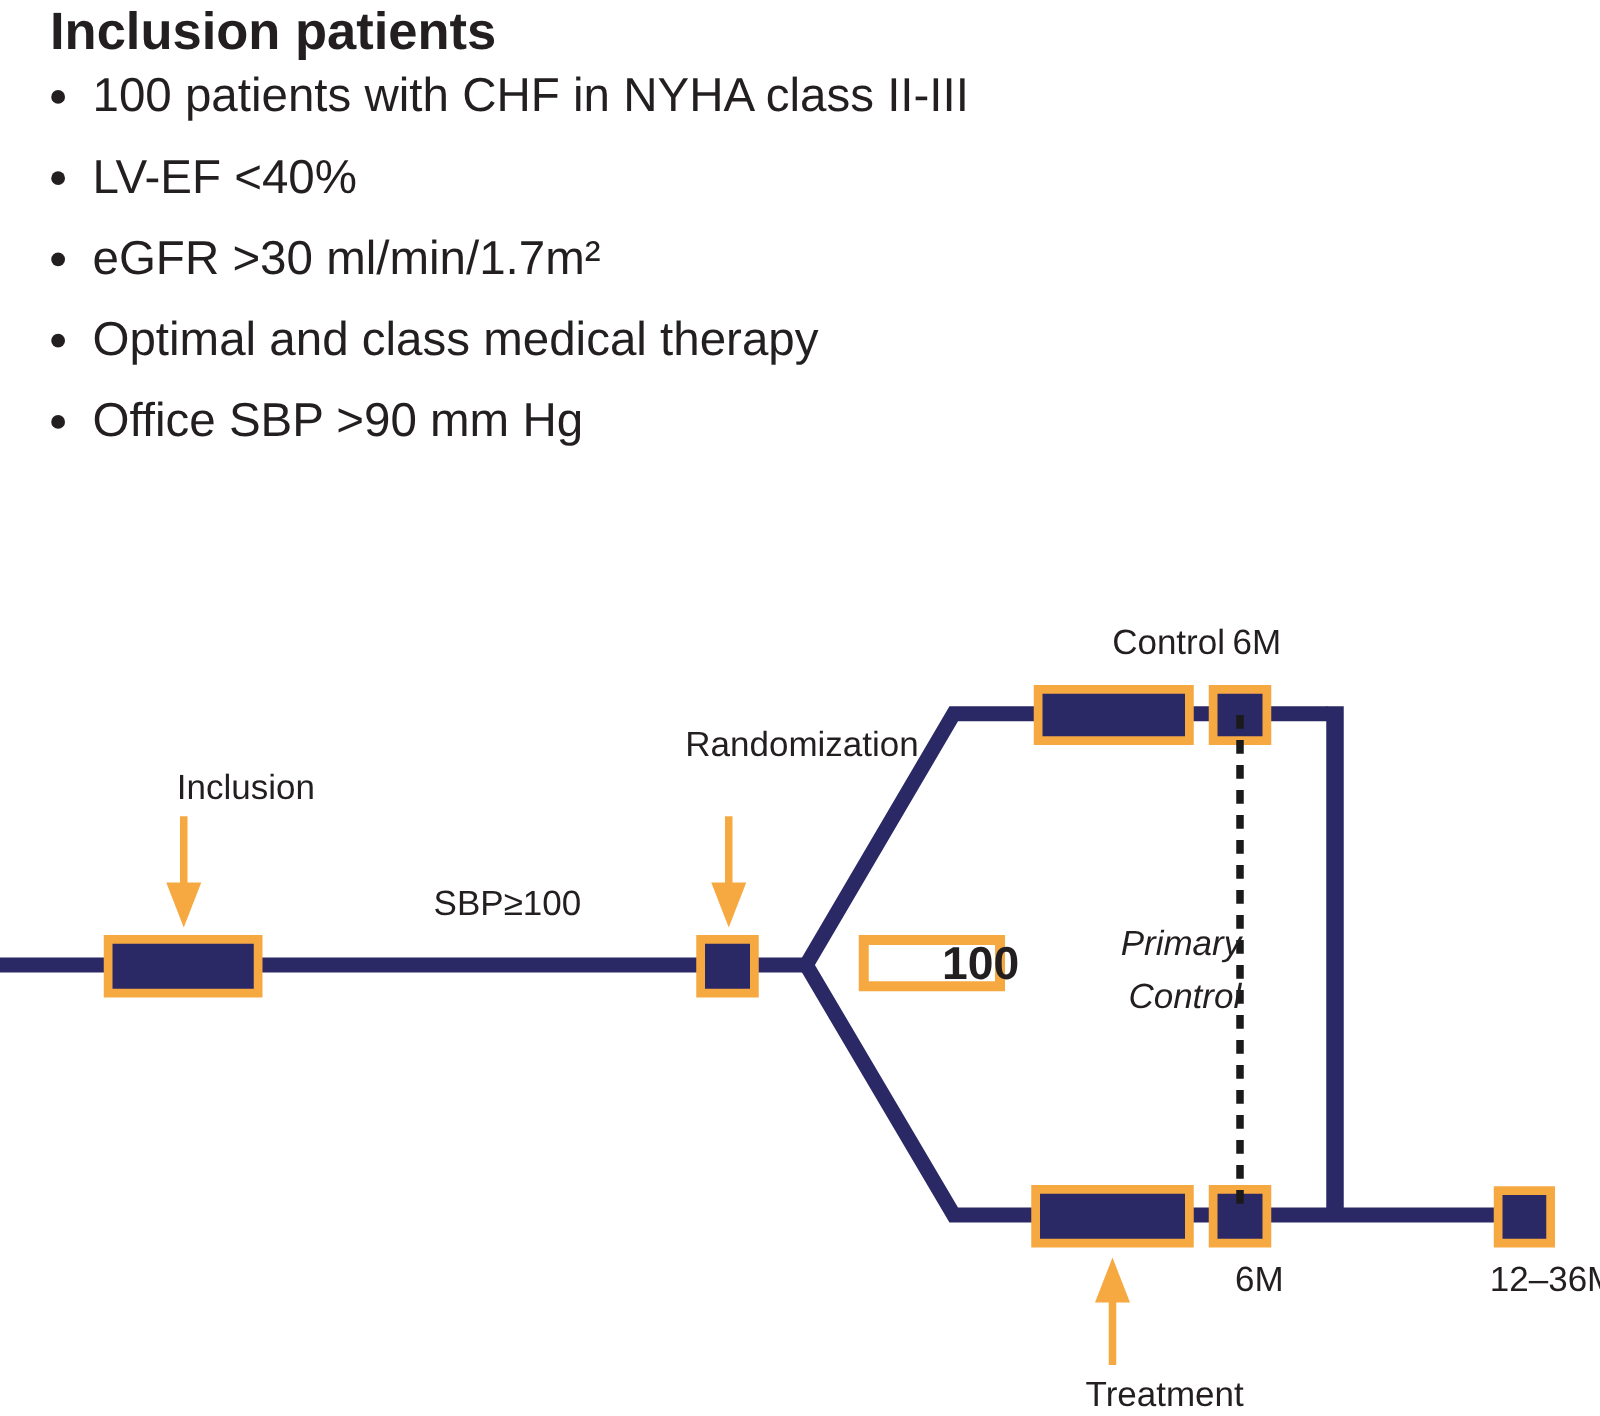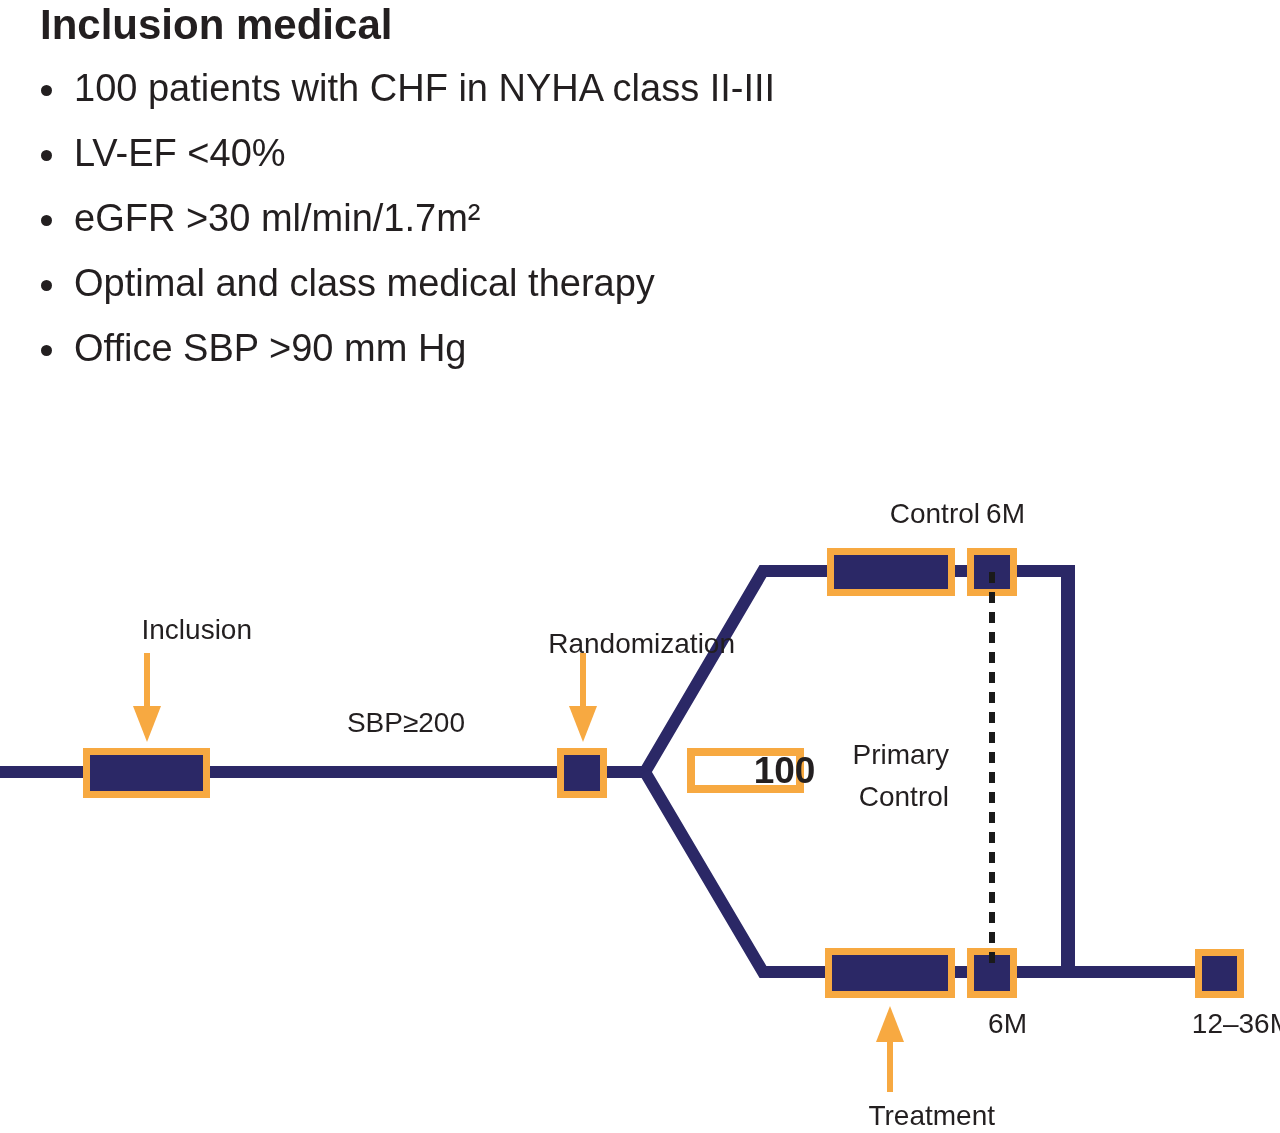--- a/index.html
+++ b/index.html
@@ -21,21 +21,21 @@
     width: 1000px;
   }
   .criteria h1 {
     margin: 0;
     font-size: 42px;
     line-height: 46px;
     font-weight: bold;
     letter-spacing: 0;
   }
   .criteria ul {
-    margin: 20px 0 0 0;
+    margin: 9px 0 0 0;
     padding-left: 30px;
     list-style: disc;
   }
   .criteria li {
     font-size: 38px;
     line-height: 40px;
     margin-bottom: 25px;
     padding-left: 4px;
   }
 
@@ -72,21 +72,21 @@
     text-align: center;
     margin-left: 39px;
   }
 </style>
 </head>
 <body>
 
 <div class="page">
 
   <div class="criteria">
-    <h1>Inclusion medical</h1>
+    <h1>Inclusion patients</h1>
     <ul>
       <li>100 patients with CHF in NYHA class II-III</li>
       <li>LV-EF &lt;40%</li>
       <li>eGFR &gt;30 ml/min/1.7m²</li>
       <li>Optimal and class medical therapy</li>
       <li>Office SBP &gt;90 mm Hg</li>
     </ul>
   </div>
 
   <svg class="diagram-svg" viewBox="0 0 1280 1133">
@@ -115,26 +115,26 @@
       <path class="arrow-shaft" d="M 583 653 V 708"></path>
       <polygon class="arrow-head" points="569,706 597,706 583,742"></polygon>
     </g>
     <g>
       <path class="arrow-shaft" d="M 890 1092 V 1040"></path>
       <polygon class="arrow-head" points="876,1042 904,1042 890,1006"></polygon>
     </g>
   </svg>
 
   <div class="lbl" style="left:42px;  top:610px; width:210px;">Inclusion</div>
-  <div class="lbl" style="left:425px; top:624px; width:310px;">Randomization</div>
-  <div class="lbl" style="left:305px; top:703px; width:160px;">SBP≥200</div>
+  <div class="lbl" style="left:425px; top:576px; width:310px;">Randomization</div>
+  <div class="lbl" style="left:305px; top:703px; width:160px;">SBP≥100</div>
   <div class="lbl" style="left:800px; top:494px; width:180px;">Control</div>
   <div class="lbl" style="left:955px; top:494px; width:70px;">6M</div>
   <div class="count-label">100</div>
-  <div class="lbl two-line" style="left:744px; top:734px; width:205px;">
+  <div class="lbl two-line" style="left:788px; top:734px; width:205px;font-style:italic;">
     <div>Primary</div>
     <div>Control</div>
   </div>
   <div class="lbl" style="left:957px;  top:1004px; width:70px;">6M</div>
   <div class="lbl" style="left:1128px; top:1004px; width:165px;">12–36M</div>
   <div class="lbl" style="left:785px;  top:1096px; width:210px;">Treatment</div>
 
 </div>
 
 </body></html>

